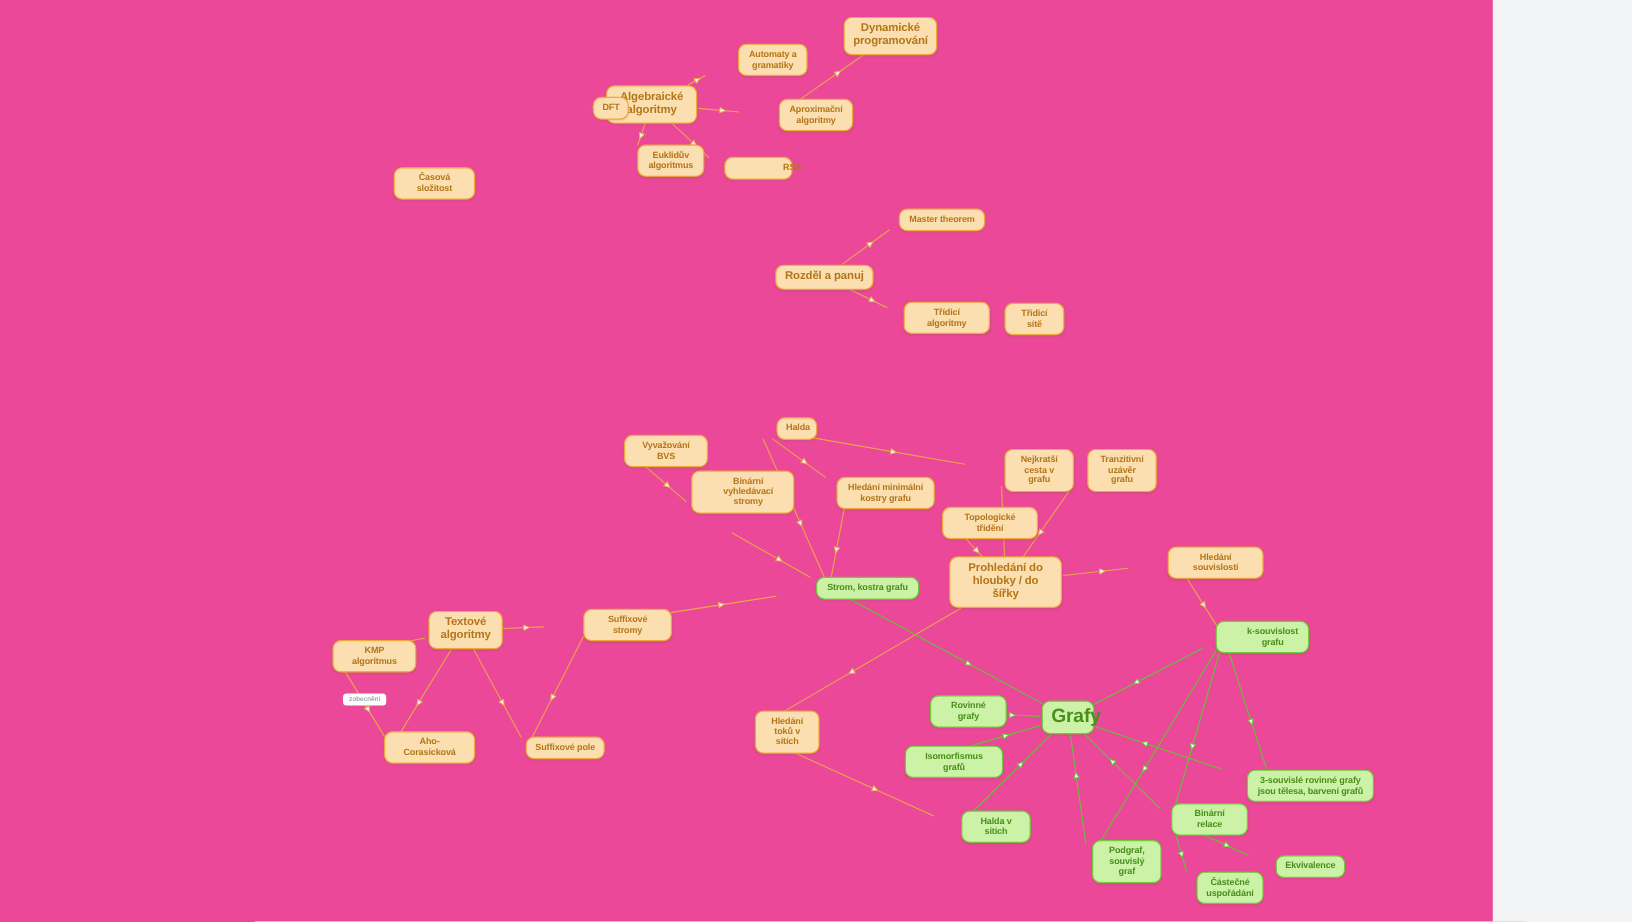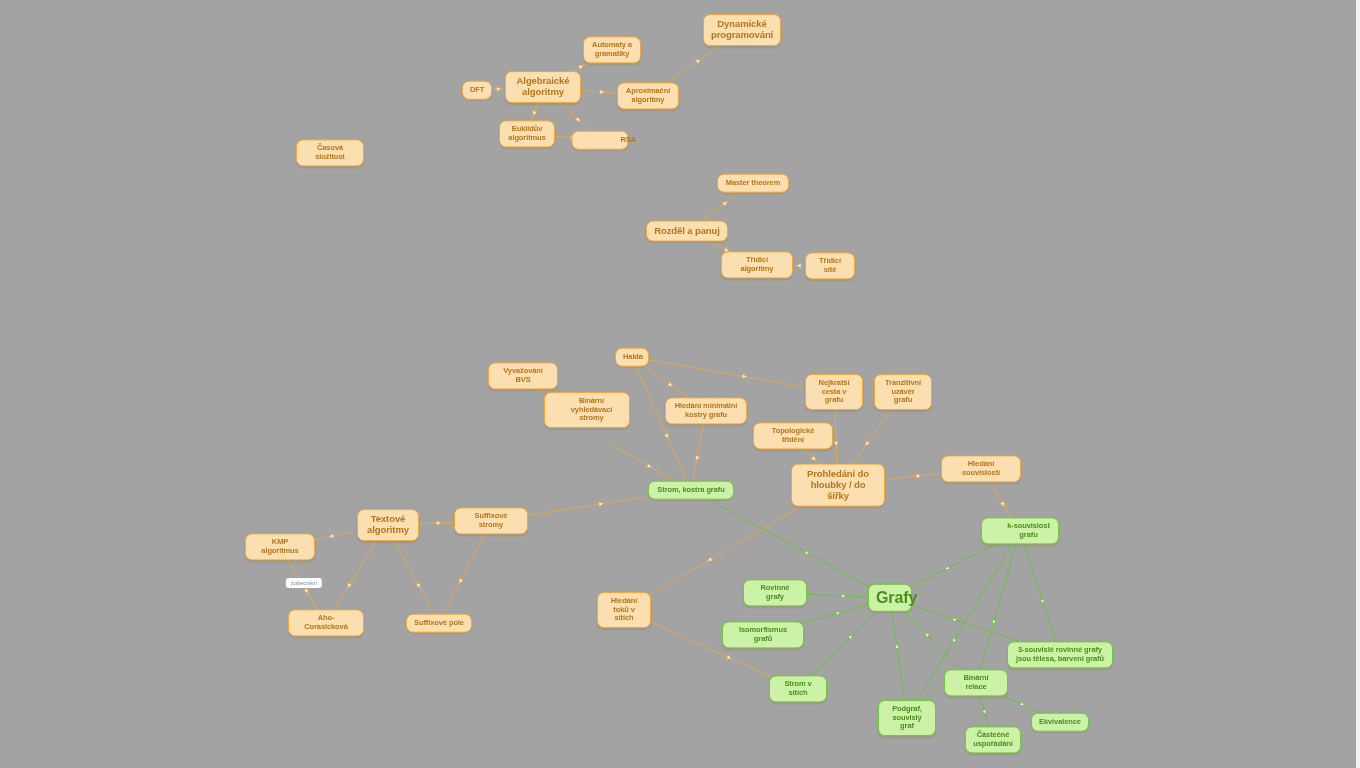--- a/index.html
+++ b/index.html
@@ -5,22 +5,22 @@
   * { box-sizing: border-box; }
   html, body {
     margin: 0; padding: 0;
     width: 1360px; height: 768px;
     overflow: hidden;
     background: #f2f3f5;
     font-family: "Liberation Sans", sans-serif;
   }
   #canvas {
     position: relative;
-    width: 1356px; height: 768px;
-    background: #a3a3a3;
+    width: 1244px; height: 768px;
+    background: #ec4899;
   }
   #edges {
     position: absolute; left: 0; top: 0;
     width: 1360px; height: 768px;
     pointer-events: none;
   }
   .node {
     position: absolute;
     transform: translate(-50%, -50%);
     border-radius: 7px;
@@ -39,21 +39,21 @@
   .node.orange {
     background: #fbdfb0;
     border-color: #efa93b;
     color: #b4761a;
   }
   .node.green {
     background: #cbf2a6;
     border-color: #6fc93a;
     color: #4a8f1c;
   }
-  .node.sz-s { font-size: 7.5px; }
+  .node.sz-s { font-size: 7.5px; margin-left: 32px; }
   .node.sz-m { font-size: 9.5px; }
   .node.sz-l { font-size: 16px; }
   .edge-label {
     position: absolute;
     transform: translate(-50%, -50%);
     background: #fdfdfe;
     color: #7b8699;
     font-size: 5.5px;
     padding: 2px 5px;
     border-radius: 3px;
@@ -280,20 +280,20 @@
     <div class="node green sz-s" style="left: 775px; top: 593px; width: 64px; min-height: 16px;">Rovinné grafy</div>
     <div class="node green sz-l" style="left: 890px; top: 598px; width: 44px; min-height: 20px;">Grafy</div>
     <div class="node orange sz-s" style="left: 624px; top: 610px; width: 54px; min-height: 24px;">Hledání
 toků v sítích</div>
     <div class="node orange sz-s" style="left: 326px; top: 623px; width: 76px; min-height: 15px;">Aho-Corasicková</div>
     <div class="node orange sz-s" style="left: 439px; top: 623px; width: 66px; min-height: 15px;">Suffixové pole</div>
     <div class="node green sz-s" style="left: 763px; top: 635px; width: 82px; min-height: 16px;">Isomorfismus grafů</div>
     <div class="node green sz-s" style="left: 1060px; top: 655px; width: 106px; min-height: 26px;">3-souvislé rovinné grafy
 jsou tělesa, barvení grafů</div>
     <div class="node green sz-s" style="left: 976px; top: 683px; width: 64px; min-height: 16px;">Binární relace</div>
-    <div class="node green sz-s" style="left: 798px; top: 689px; width: 58px; min-height: 16px;">Strom v sítích</div>
+    <div class="node green sz-s" style="left: 798px; top: 689px; width: 58px; min-height: 16px;">Halda v sítích</div>
     <div class="node green sz-s" style="left: 1060px; top: 722px; width: 58px; min-height: 16px;">Ekvivalence</div>
     <div class="node green sz-s" style="left: 907px; top: 718px; width: 58px; min-height: 26px;">Podgraf,
 souvislý graf</div>
     <div class="node green sz-s" style="left: 993px; top: 740px; width: 56px; min-height: 26px;">Částečné
 uspořádání</div>
     <div class="edge-label" style="left: 304px; top: 583px;">zobecnění</div>
   </div>
 
 </body></html>

